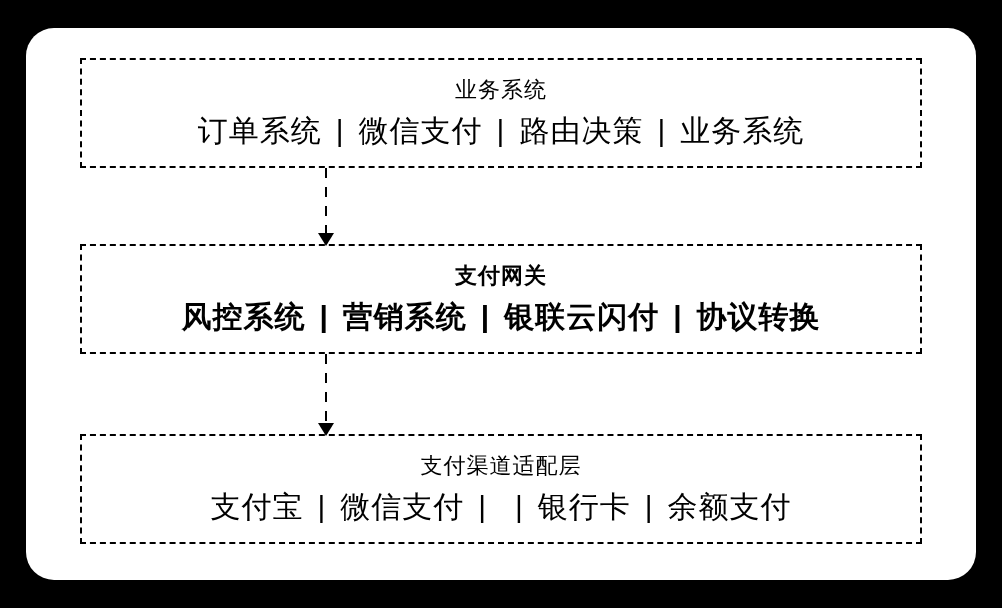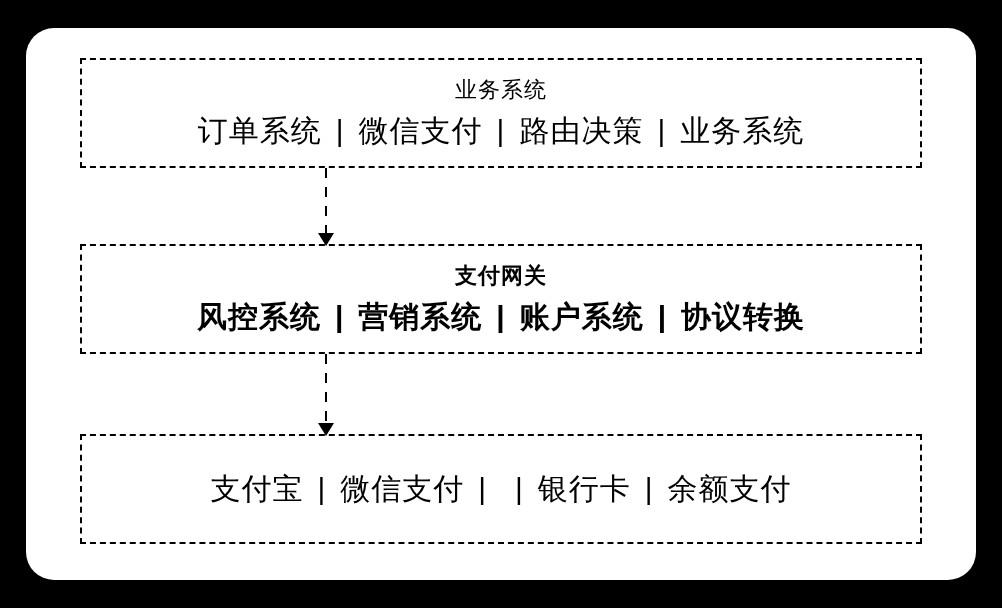--- a/index.html
+++ b/index.html
@@ -111,27 +111,28 @@
         </div>
       </div>
 
       <div class="node n2">
         <div class="node-title">支付网关</div>
         <div class="node-items">
           <span class="node-item">风控系统</span>
           <span class="sep">|</span>
           <span class="node-item">营销系统</span>
           <span class="sep">|</span>
-          <span class="node-item">账户系统</span>
+          <span class="node-item">银联云闪付</span>
           <span class="sep">|</span>
           <span class="node-item">协议转换</span>
         </div>
       </div>
 
       <div class="node n3">
+        <div class="node-title">支付渠道适配层</div>
         <div class="node-items">
           <span class="node-item">支付宝</span>
           <span class="sep">|</span>
           <span class="node-item">微信支付</span>
           <span class="sep">|</span>
           <span class="sep">|</span>
           <span class="node-item">银行卡</span>
           <span class="sep">|</span>
           <span class="node-item">余额支付</span>
         </div>

